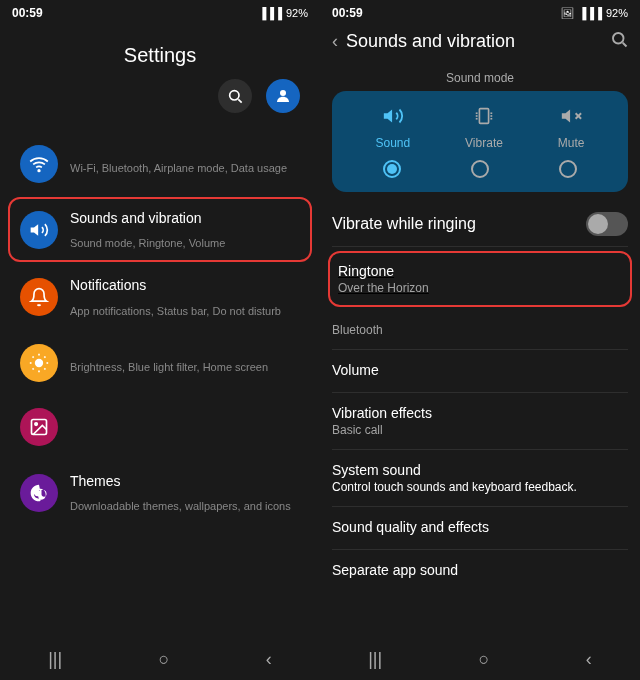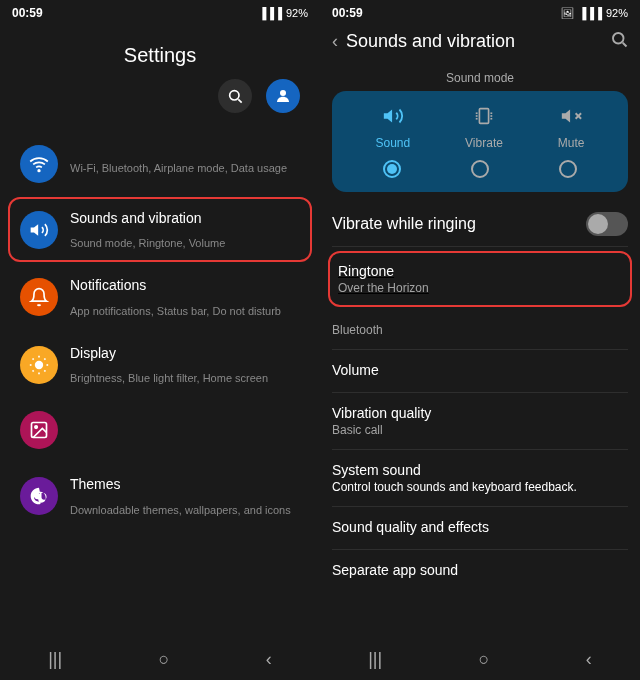--- a/index.html
+++ b/index.html
@@ -417,21 +417,20 @@
             <line x1="12" y1="21" x2="12" y2="23" stroke="#fff" stroke-width="2"></line>
             <line x1="4.22" y1="4.22" x2="5.64" y2="5.64" stroke="#fff" stroke-width="2"></line>
             <line x1="18.36" y1="18.36" x2="19.78" y2="19.78" stroke="#fff" stroke-width="2"></line>
             <line x1="1" y1="12" x2="3" y2="12" stroke="#fff" stroke-width="2"></line>
             <line x1="21" y1="12" x2="23" y2="12" stroke="#fff" stroke-width="2"></line>
             <line x1="4.22" y1="19.78" x2="5.64" y2="18.36" stroke="#fff" stroke-width="2"></line>
             <line x1="18.36" y1="5.64" x2="19.78" y2="4.22" stroke="#fff" stroke-width="2"></line>
         </svg>
       </div>
       <div class="item-text">
-        <div class="item-title">Display</div>
         <div class="item-subtitle">Brightness, Blue light filter, Home screen</div>
       </div>
     </div>
 
     <div class="settings-item">
       <div class="item-icon icon-wallpaper">
         <svg width="20" height="20" viewBox="0 0 24 24" fill="none" stroke="#fff" stroke-width="2">
           <rect x="3" y="3" width="18" height="18" rx="2"></rect>
             <circle cx="8.5" cy="8.5" r="1.5" fill="#fff"></circle>
             <polyline points="21 15 16 10 5 21" stroke="#fff"></polyline>
@@ -551,21 +550,21 @@
 
     <div class="settings-row">
       <div class="row-subtitle">Bluetooth</div>
     </div>
 
     <div class="settings-row">
       <div class="row-title">Volume</div>
     </div>
 
     <div class="settings-row">
-      <div class="row-title">Vibration quality</div>
+      <div class="row-title">Vibration effects</div>
       <div class="row-subtitle">Basic call</div>
     </div>
 
     <div class="settings-row">
       <div class="row-title">System sound</div>
       <div class="row-subtitle-gray">Control touch sounds and keyboard feedback.</div>
     </div>
 
     <div class="settings-row">
       <div class="row-title">Sound quality and effects</div>

